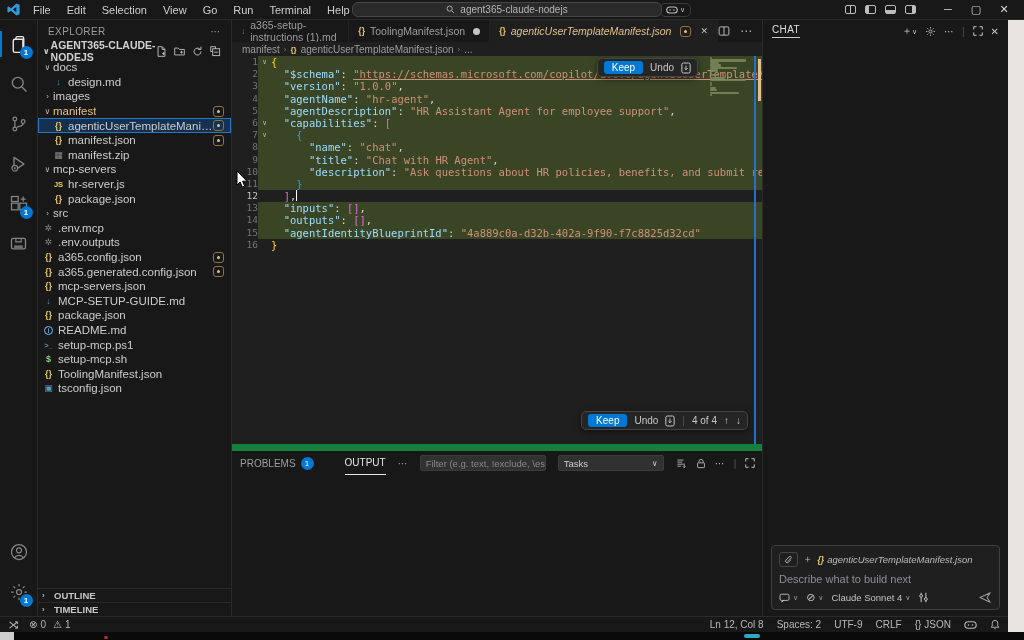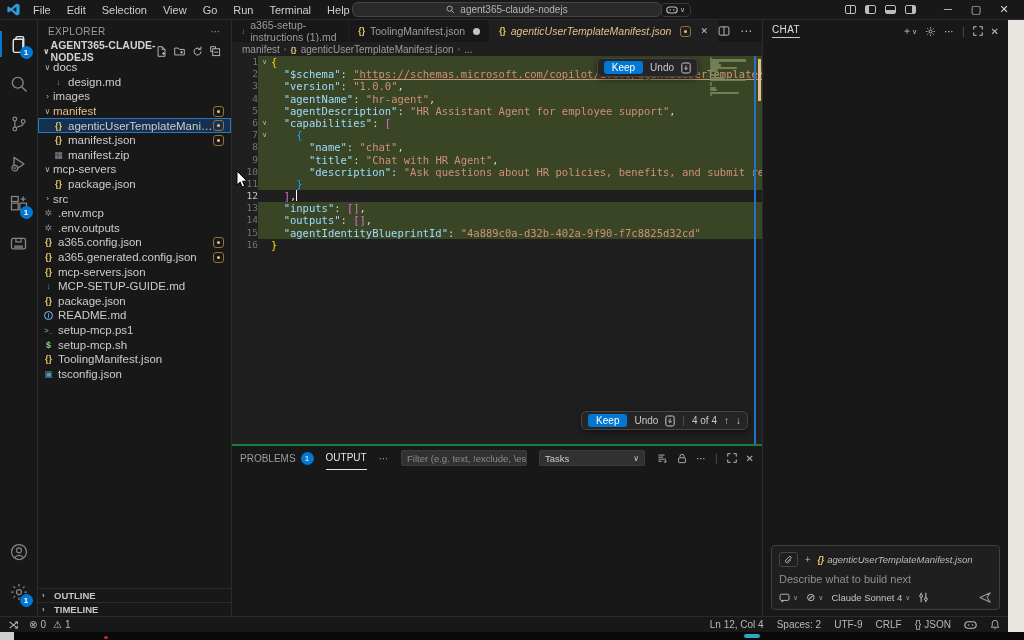--- a/index.html
+++ b/index.html
@@ -101,24 +101,24 @@
   #ruler-blue { position:absolute; right:6px; top:0; width:2px; height:100%; background:#2472c8; }
   #ruler-amber { position:absolute; right:1px; top:3px; width:3px; height:42px; background:#e2c08d; }
 
   .float-widget { position:absolute; background:#252526; border:1px solid #454545; border-radius:5px; display:flex; align-items:center; gap:7px; padding:2px 6px; font-size:10px; color:#c8c8c8; box-shadow:0 2px 6px rgba(0,0,0,.5); }
   .btn-keep { background:#0078d4; color:#fff; border-radius:3px; padding:1px 8px; font-size:10px; }
   .fw-sep { color:#555; }
   #fw-top { top:2px; right:64px; }
   #fw-bottom { bottom:14px; right:14px; }
 
   
-  #panel { height:172px; border-top:2px solid #15803d; background:#181818; display:flex; flex-direction:column; }
+  #panel { height:172px; border-top:7px solid #15803d; background:#181818; display:flex; }
   #panel-head { height:24px; display:flex; align-items:center; padding:0 8px; gap:12px; font-size:10px; color:#9d9d9d; }
   .ptab { display:flex; align-items:center; gap:5px; height:100%; }
-  .ptab.active { color:#e7e7e7; border-bottom:1px solid #e7e7e7; }
+  .ptab.active { color:#e7e7e7; border-bottom:1px solid #e7e7e7;margin-left:19px; }
   .pbadge { min-width:13px; height:13px; border-radius:7px; background:#0078d4; color:#fff; font-size:8px; display:flex; align-items:center; justify-content:center; }
   #pfilter { margin-left:auto; width:126px; height:16px; background:#313131; border:1px solid #3c3c3c; border-radius:2px; color:#8a8a8a; font-size:9.5px; padding:0 5px; display:flex; align-items:center; white-space:nowrap; overflow:hidden; }
   #pselect { width:106px; height:16px; background:#313131; border:1px solid #3c3c3c; border-radius:2px; color:#cccccc; font-size:9.5px; padding:0 5px; display:flex; align-items:center; }
   #pselect .chev { margin-left:auto; font-size:8px; }
   .picons { display:flex; align-items:center; gap:9px; color:#b9b9b9; }
 
   
   #chat { width:246px; background:#181818; border-left:1px solid #2b2b2b; display:flex; flex-direction:column; }
   #chat-head { height:22px; display:flex; align-items:center; padding:0 9px; font-size:10px; color:#e0e0e0; }
   #chat-head .title { letter-spacing:.4px; border-bottom:1px solid #c9c9c9; padding-bottom:2px; }
@@ -334,20 +334,24 @@
             <span class="lbl">manifest.json</span>
             <span class="t-badge"></span>
           </div>
           <div class="trow" style="padding-left: 14px;">
             <span class="ficon"><span class="ic-zip">▦</span></span>
             <span class="lbl">manifest.zip</span>
           </div>
           <div class="trow" style="padding-left: 4px;">
             <span class="chev">∨</span>
             <span class="lbl">mcp-servers</span>
+          </div>
+          <div class="trow" style="padding-left: 14px;">
+            <span class="ficon"><span class="ic-js">JS</span></span>
+            <span class="lbl">hr-server.js</span>
           </div>
           <div class="trow" style="padding-left: 14px;">
             <span class="ficon"><span class="ic-json">{}</span></span>
             <span class="lbl">package.json</span>
           </div>
           <div class="trow" style="padding-left: 4px;">
             <span class="chev">›</span>
             <span class="lbl">src</span>
           </div>
           <div class="trow" style="padding-left: 4px;">
@@ -620,21 +624,21 @@
           </svg>
       </span>
       <span class="sb-item">
         <span>⊗</span>
           <span>0</span>
         <span style="margin-left:4px;">⚠</span>
           <span>1</span>
       </span>
     </div>
     <div class="right">
-      <span class="sb-item">Ln 12, Col 4</span>
+      <span class="sb-item">Ln 12, Col 8</span>
       <span class="sb-item">Spaces: 2</span>
       <span class="sb-item">UTF-9</span>
       <span class="sb-item">CRLF</span>
       <span class="sb-item">
         <span>{}</span>
         <span>JSON</span>
       </span>
       <span class="sb-item">
         <svg class="icn" width="13" height="10" viewBox="0 0 16 12">
             <rect x="1" y="2" width="14" height="8" rx="4" fill="none" stroke="#b8b8b8" stroke-width="1.4"></rect>

